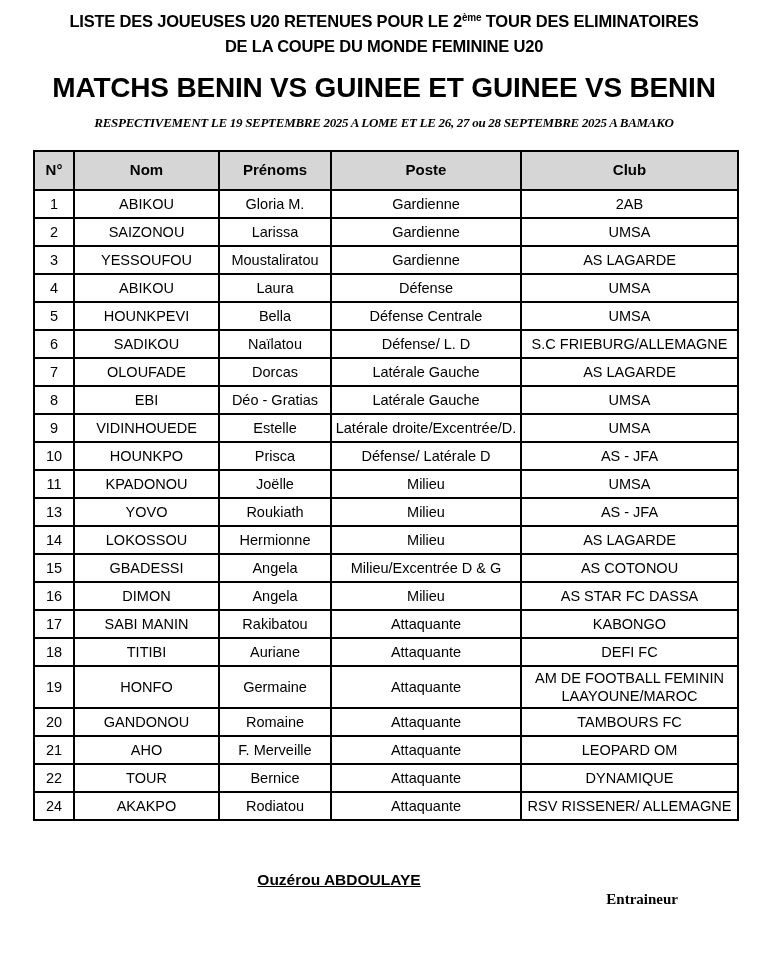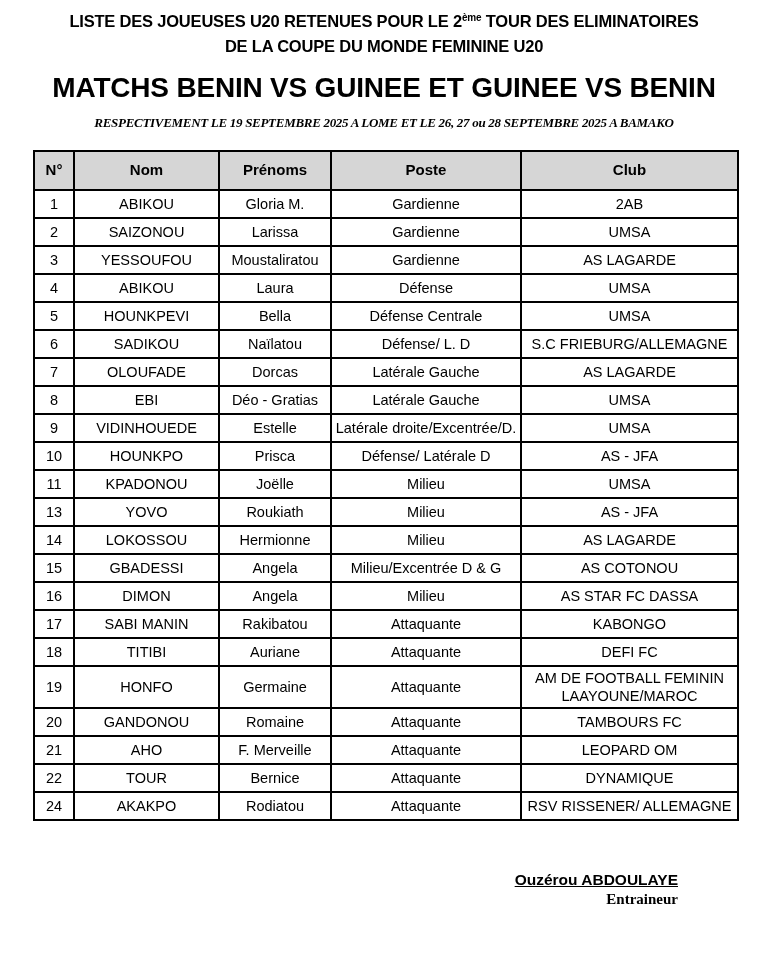--- a/index.html
+++ b/index.html
@@ -74,20 +74,21 @@
   }
   .sig-block {
     margin-top: 50px;
     margin-right: 90px;
     text-align: right;
   }
   .sig-name {
     font-size: 15.5px;
     font-weight: bold;
     text-decoration: underline;
+    text-align: center;
   }
   .sig-role {
     font-size: 15px;
     font-weight: bold;
     margin-top: 2px;
     font-family: Liberation Serif, serif;
   }
 </style>
 </head>
 <body>

